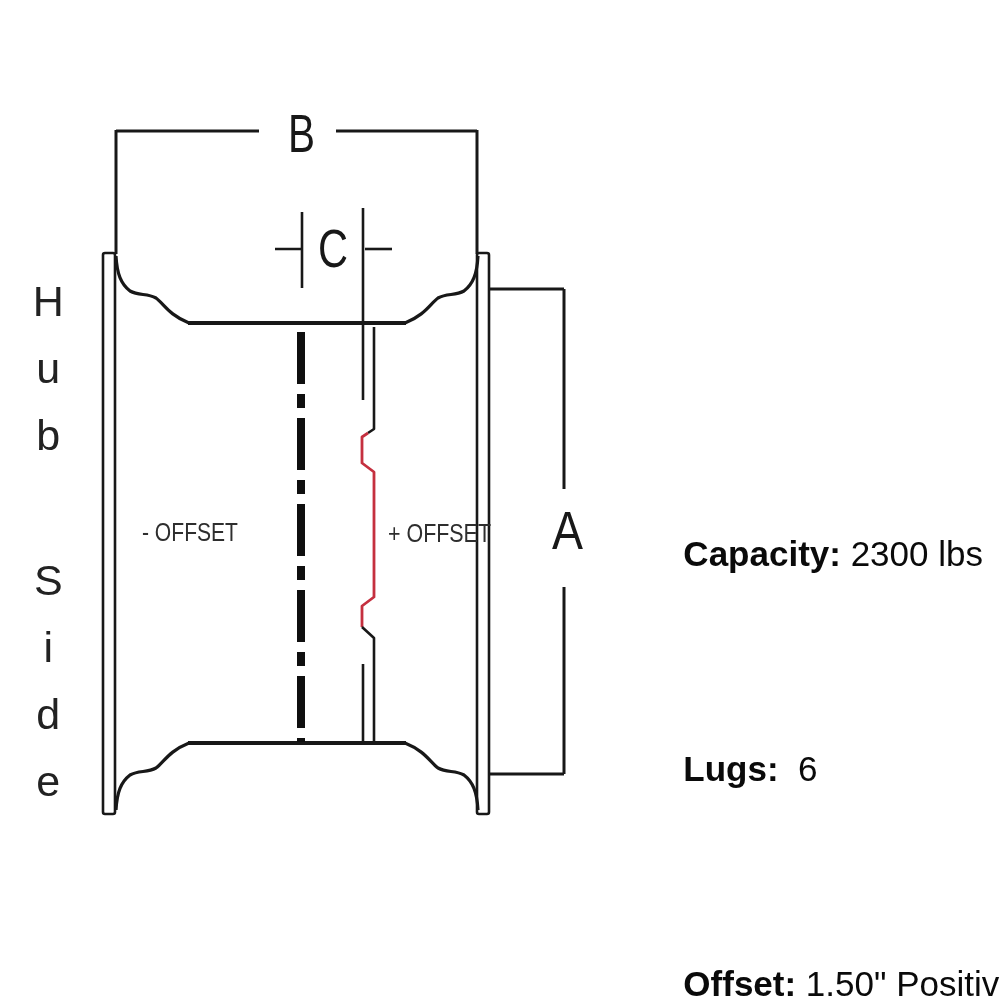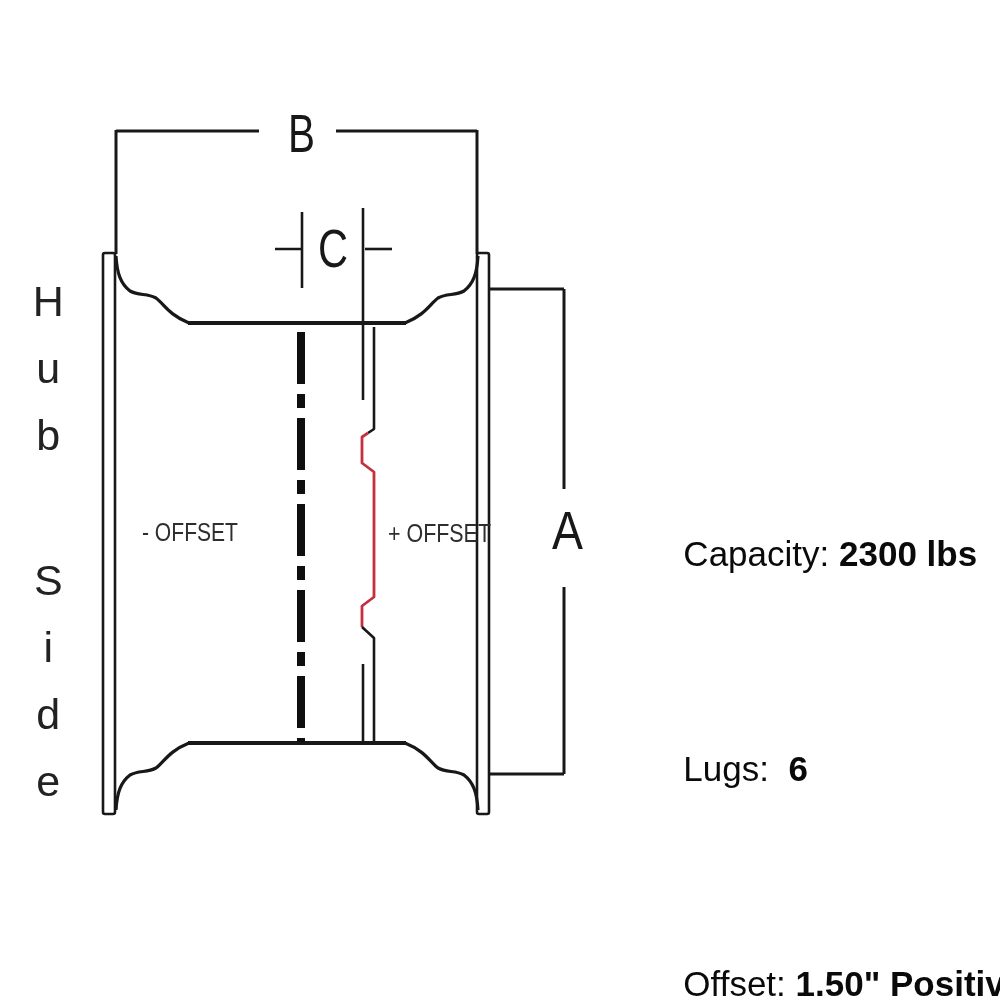--- a/index.html
+++ b/index.html
@@ -37,22 +37,22 @@
     line-height:1.1;
   }
   .specs{
     position:absolute;
     left:625px;top:403px;
     font-size:35px;
     line-height:43px;
     color:#0a0a0a;
     white-space:pre;
   }
-  .spec-label{font-weight:normal;}
-  .spec-value{font-weight:bold;text-align:center;}
+  .spec-label{font-weight:bold;}
+  .spec-value{font-weight:normal;text-align:center;}
 </style>
 </head>
 <body>
 
 <div class="canvas">
 
   <svg class="diagram" width="1000" height="1000" viewBox="0 0 1000 1000">
 
     <g stroke="#181818" stroke-width="3" fill="none">
       <path d="M116,131 H259 M116,130 V254"></path>

